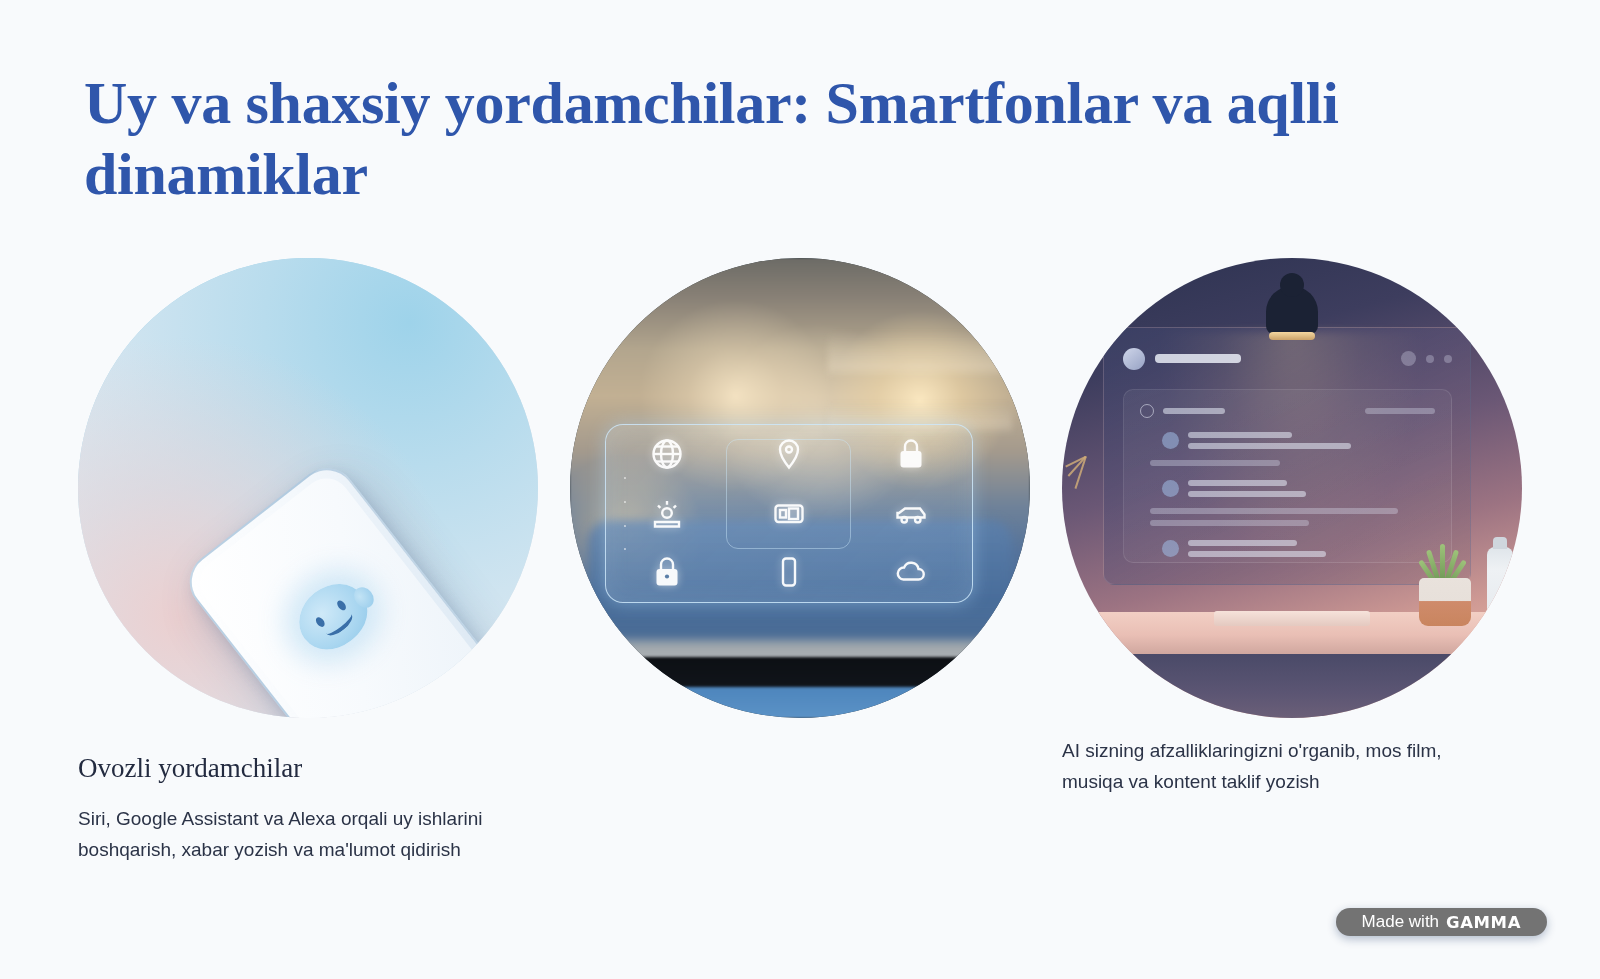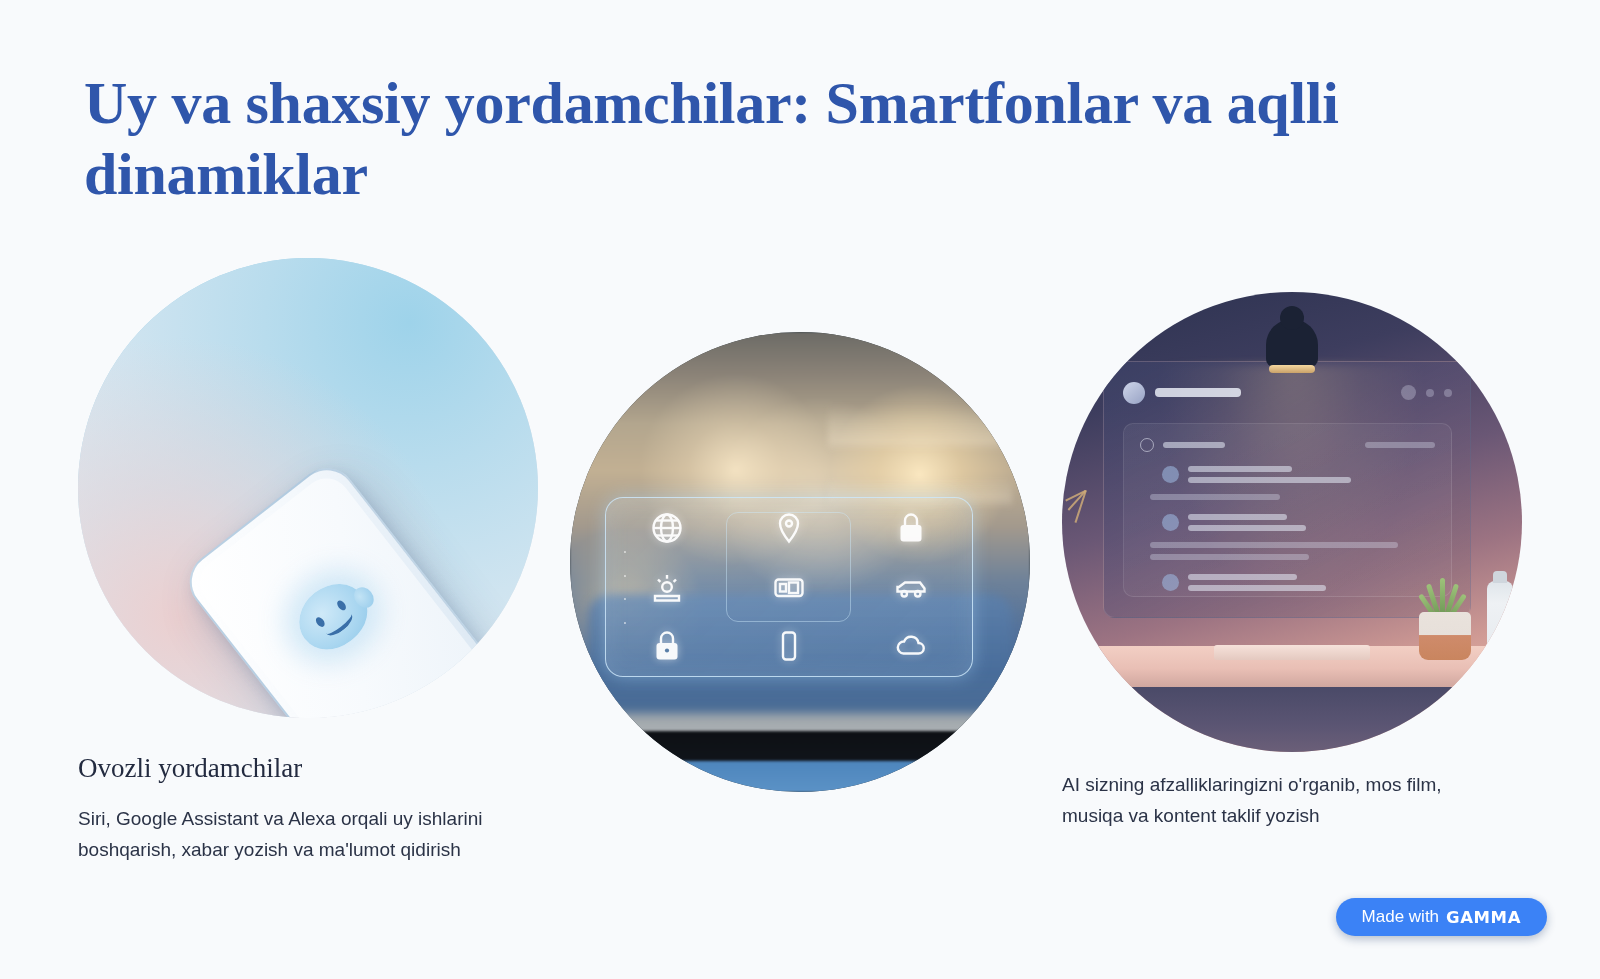--- a/index.html
+++ b/index.html
@@ -38,21 +38,20 @@
   }
 
   
   .columns {
     position: absolute;
     left: 78px;
     top: 258px;
     width: 1444px;
     display: flex;
     gap: 32px;
-    align-items: center;
   }
 
   .column {
     width: 460px;
     display: flex;
     flex-direction: column;
   }
 
   .circle-wrap {
     width: 460px;
@@ -415,24 +414,24 @@
     line-height: 1.62;
     color: #2b3347;
     max-width: 432px;
   }
 
   
   .badge {
     position: absolute;
     right: 53px;
     bottom: 43px;
-    height: 38px;
+    height: 28px;
     padding: 0 26px;
     border-radius: 22px;
-    background: #3b82f6;
+    background: #737373;
     color: #ffffff;
     display: flex;
     align-items: center;
     gap: 7px;
     font-size: 17px;
     box-shadow: 0 3px 10px rgba(14,42,92,0.3);
   }
   .badge-brand {
     font-weight: 700;
     letter-spacing: 0.6px;

